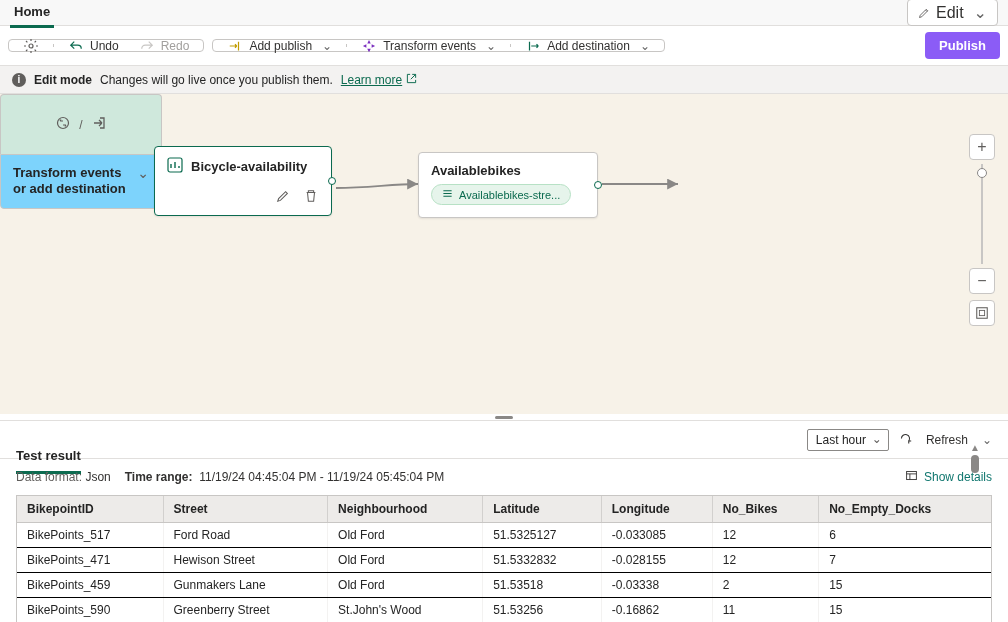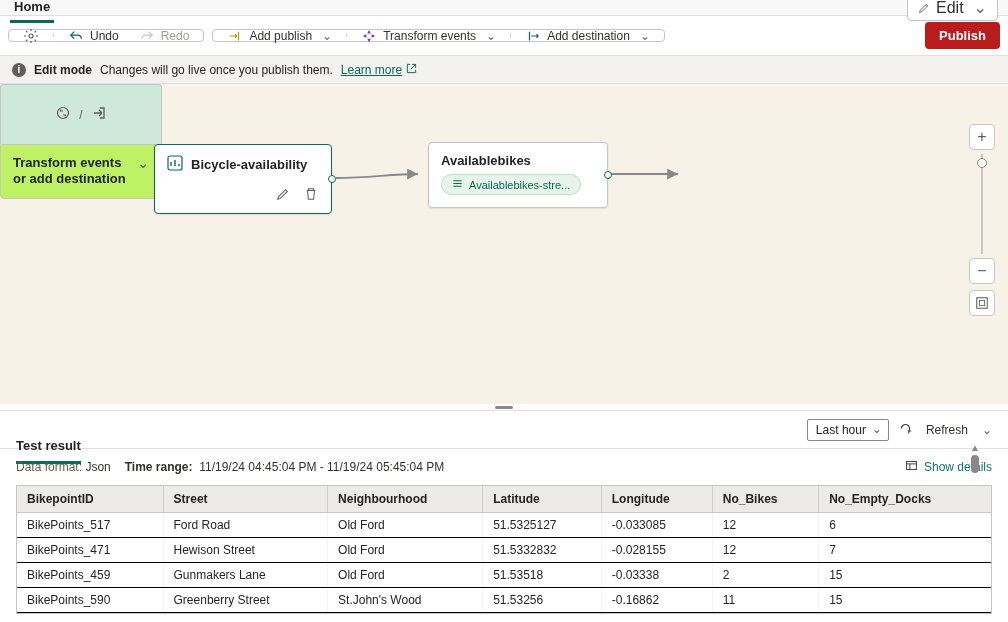--- a/index.html
+++ b/index.html
@@ -1,46 +1,46 @@
 <!DOCTYPE html>
 <html><head>
 <meta charset="utf-8">
 <style>
   * { box-sizing: border-box; }
   body { margin:0; font-family: "Segoe UI", Arial, sans-serif; font-size:12px; color:#242424; background:#fff; }
-  .top-bar { display:flex; align-items:center; justify-content:space-between; height:16px; padding:0 10px; border-bottom:1px solid #e1dfdd; background:#f8f8f8;}
+  .top-bar { display:flex; align-items:center; justify-content:space-between; height:26px; padding:0 10px; border-bottom:1px solid #e1dfdd; background:#f8f8f8;}
   .home-tab { font-size:13px; font-weight:600; padding:6px 4px; border-bottom:3px solid #0b6a4f; color:#242424; }
   .edit-btn { display:flex; align-items:center; gap:6px; border:1px solid #c8c6c4; background:#fff; border-radius:4px; padding:3px 10px; font-size:16px; color:#323130;}
   .edit-btn .pencil-icon svg { display:block; }
   .chev { margin-left:4px; color:#666; }
   .toolbar-row { display:flex; align-items:stretch; height:40px; border-bottom:1px solid #e1dfdd; background:#fff; padding:0 8px; gap:0;}
   .tool-group-box { display:flex; align-items:center; border:1px solid #c8c6c4; border-radius:4px; margin:13px 0; padding:0 6px; gap:4px; }
   .tool-sep { width:1px; background:#c8c6c4; align-self:stretch; margin:4px 2px; }
   .tool-btn { display:flex; align-items:center; gap:6px; padding:4px 8px; font-size:12px; color:#323130; border-radius:4px; }
   .tool-btn.disabled { color:#a19f9d; }
   .tool-icon { display:inline-flex; width:16px; height:16px; align-items:center; justify-content:center; }
-  .publish-btn { margin-left:auto; align-self:center; background:#b91c1c; color:#fff; border-radius:4px; padding:6px 14px; font-size:13px; font-weight:600; }
+  .publish-btn { margin-left:auto; align-self:center; background:#8b5cf6; color:#fff; border-radius:4px; padding:6px 14px; font-size:13px; font-weight:600; }
   .info-bar { display:flex; align-items:center; height:28px; padding:0 12px; gap:8px; font-size:12px; background:#f3f2f1; border-bottom:1px solid #e1dfdd;}
   .info-bar .info-icon { width:14px; height:14px; border-radius:50%; background:#605e5c; color:#fff; display:inline-flex; align-items:center; justify-content:center; font-size:10px; font-weight:bold;}
   .info-bar .mode { font-weight:600; }
   .info-bar a { color:#0b6a4f; text-decoration:underline; display:inline-flex; align-items:center; gap:4px;}
   .canvas { position:relative; height:320px; background:#f7f2e8; overflow:hidden; }
   .node { position:absolute; background:#fff; border:1px solid #0b6a4f; border-radius:4px; box-shadow:0 1px 2px rgba(0,0,0,0.08); }
   .node.plain-border { border-color:#c8c6c4; }
-  .node-source { left:154px; top:60px; width:178px; height:70px; border-color:#0b6a4f; }
+  .node-source { left:154px; top:52px; width:178px; height:70px; border-color:#0b6a4f; }
   .node-source .title-row { display:flex; align-items:center; gap:8px; padding:10px 12px 6px; font-weight:600; font-size:13px; }
   .node-source .actions { display:flex; gap:8px; justify-content:flex-end; padding:4px 10px 8px; color:#605e5c; }
   .mini-icon-btn { width:20px; height:20px; display:inline-flex; align-items:center; justify-content:center; color:#605e5c;}
-  .node-op { left:428px; top:58px; width:180px; padding:10px 12px 12px; }
+  .node-op { left:418px; top:58px; width:180px; padding:10px 12px 12px; }
   .node-op .title { font-weight:600; font-size:13px; margin-bottom:6px;}
   .chip { display:inline-flex; align-items:center; gap:6px; background:#e6f4eb; border:1px solid #b7e1c5; color:#0b6a4f; border-radius:12px; font-size:11px; padding:3px 10px; max-width:100%; overflow:hidden; white-space:nowrap; text-overflow:ellipsis;}
   .port { position:absolute; width:8px; height:8px; border:1px solid #0b6a4f; background:#fff; border-radius:50%; }
   .node-target { left:680px; top:22px; width:162px; }
   .node-target-top { height:60px; background:#cfe8dc; border:1px solid #c8c6c4; border-bottom:none; border-radius:4px 4px 0 0; display:flex; align-items:center; justify-content:center; gap:8px; color:#605e5c;}
-  .node-target-bottom { background:#bef264; border:1px solid #c8c6c4; border-radius:0 0 4px 4px; padding:10px 12px; display:flex; align-items:flex-start; justify-content:space-between; gap:8px;}
+  .node-target-bottom { background:#7dd3fc; border:1px solid #c8c6c4; border-radius:0 0 4px 4px; padding:10px 12px; display:flex; align-items:flex-start; justify-content:space-between; gap:8px;}
   .node-target-bottom .prompt { font-size:13px; font-weight:600; line-height:1.25; }
   svg.connectors { position:absolute; inset:0; width:100%; height:100%; pointer-events:none; }
   .zoom-rail { position:absolute; right:12px; top:40px; width:28px; display:flex; flex-direction:column; align-items:center; gap:0;}
   .zoom-btn { width:26px; height:26px; border:1px solid #c8c6c4; background:#fff; border-radius:4px; display:flex; align-items:center; justify-content:center; font-size:16px; color:#605e5c;}
   .zoom-track { width:2px; flex:0 0 100px; background:#c8c6c4; position:relative; margin:4px 0;}
   .zoom-thumb { position:absolute; top:4px; left:-4px; width:10px; height:10px; background:#fff; border:1px solid #8a8886; border-radius:50%;}
   .drag-handle { height:6px; display:flex; align-items:center; justify-content:center; cursor:row-resize; background:#fff;}
   .drag-handle .grip { width:18px; height:3px; background:#8a8886; border-radius:2px;}
 
   .results-panel { border-top:1px solid #e1dfdd; }

